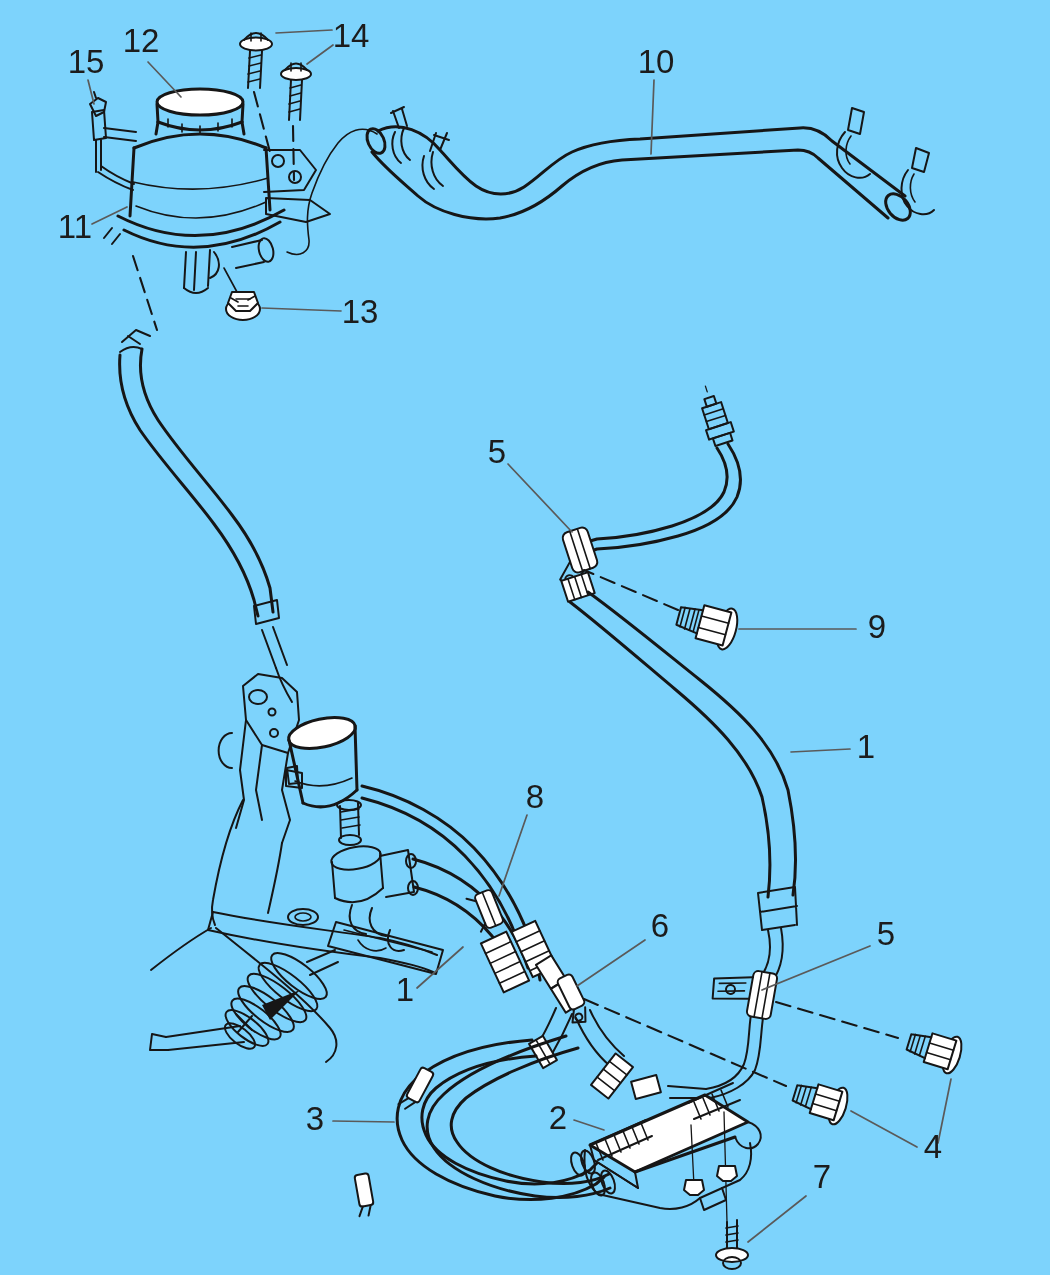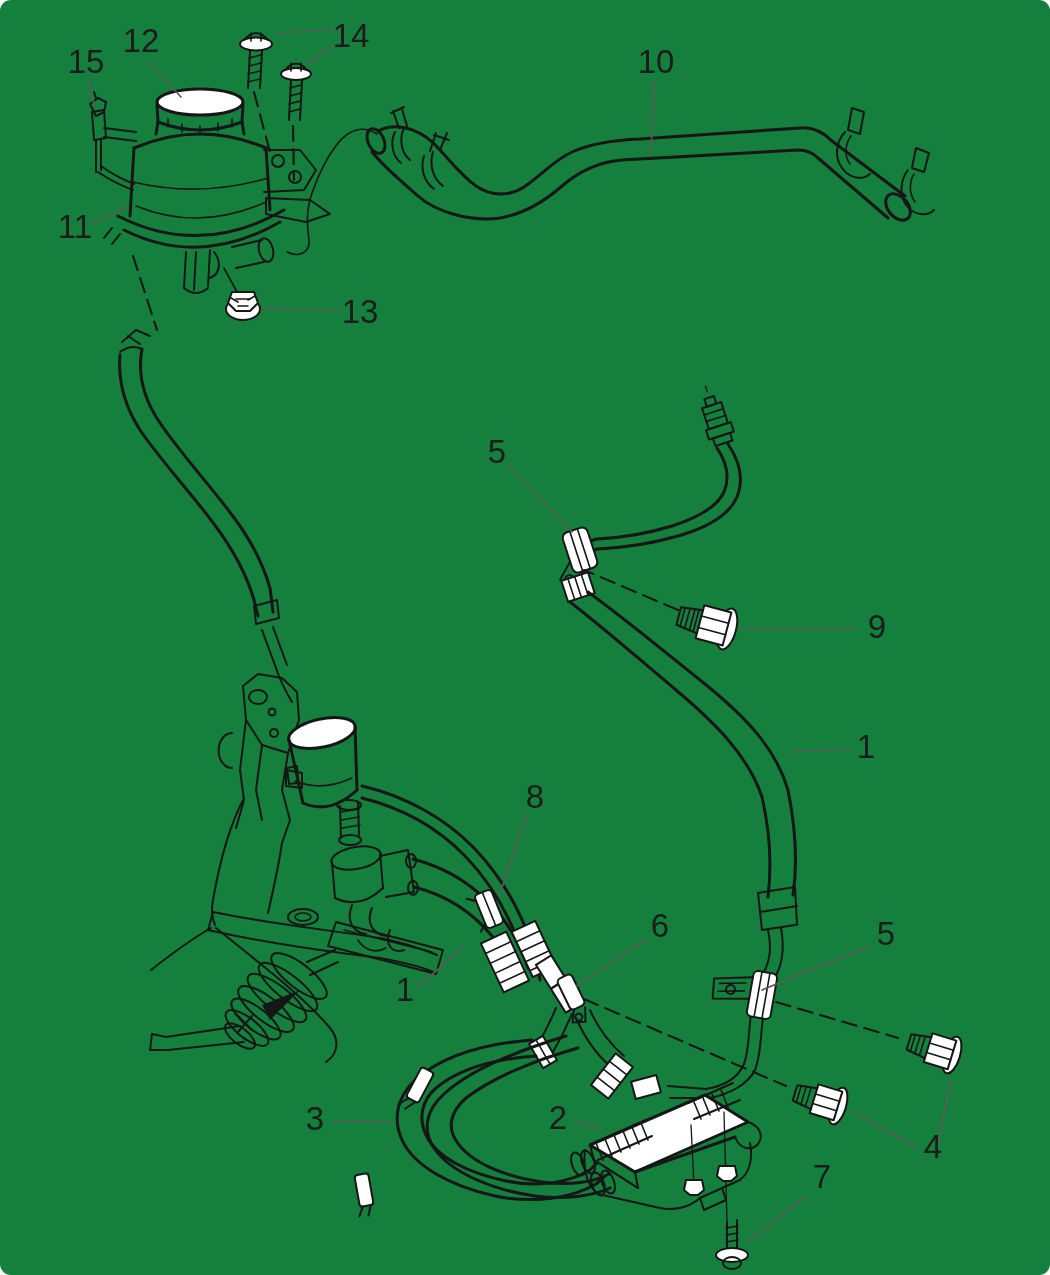--- a/index.html
+++ b/index.html
@@ -1,17 +1,17 @@
 <!DOCTYPE html>
 <html><head>
 <meta charset="utf-8">
 <style>
   html,body{margin:0;padding:0;background:#ffffff;}
-  .stage{position:relative;width:1050px;height:1275px;background:#15803d;overflow:hidden;
-         font-family:"Liberation Sans", sans-serif;border-radius:11px;}
+  .stage{position:relative;width:1050px;height:1275px;background:#7dd3fc;overflow:hidden;
+         font-family:"Liberation Sans", sans-serif;}
   svg{display:block;}
   .o  {fill:none;stroke:#161616;stroke-width:3;stroke-linecap:round;stroke-linejoin:round;}
   .o2 {fill:none;stroke:#161616;stroke-width:2;stroke-linecap:round;stroke-linejoin:round;}
   .ot {fill:none;stroke:#161616;stroke-width:1.6;stroke-linecap:round;stroke-linejoin:round;}
   .wf {fill:#ffffff;stroke:#161616;stroke-width:3;stroke-linejoin:round;}
   .wf2{fill:#ffffff;stroke:#161616;stroke-width:2;stroke-linejoin:round;}
   .dk {fill:#161616;stroke:none;}
   .leader{fill:none;stroke:#5a5a5a;stroke-width:1.7;stroke-linecap:round;}
   .dash{fill:none;stroke:#161616;stroke-width:2.1;stroke-dasharray:15 8;stroke-linecap:round;}
   .axis{fill:none;stroke:#161616;stroke-width:1.3;stroke-linecap:round;}

